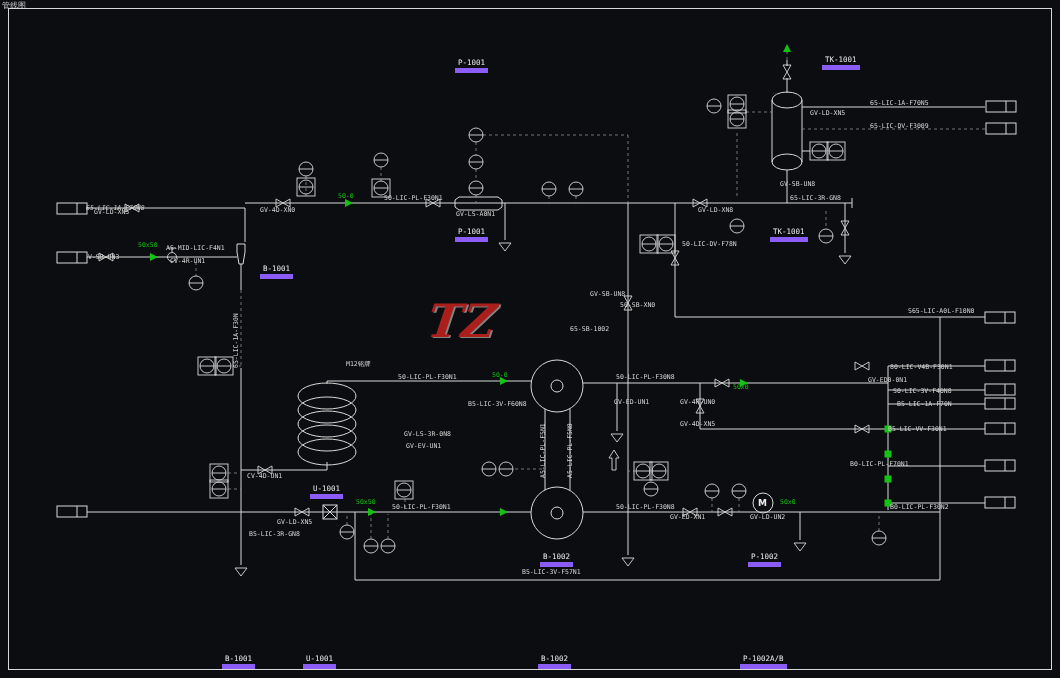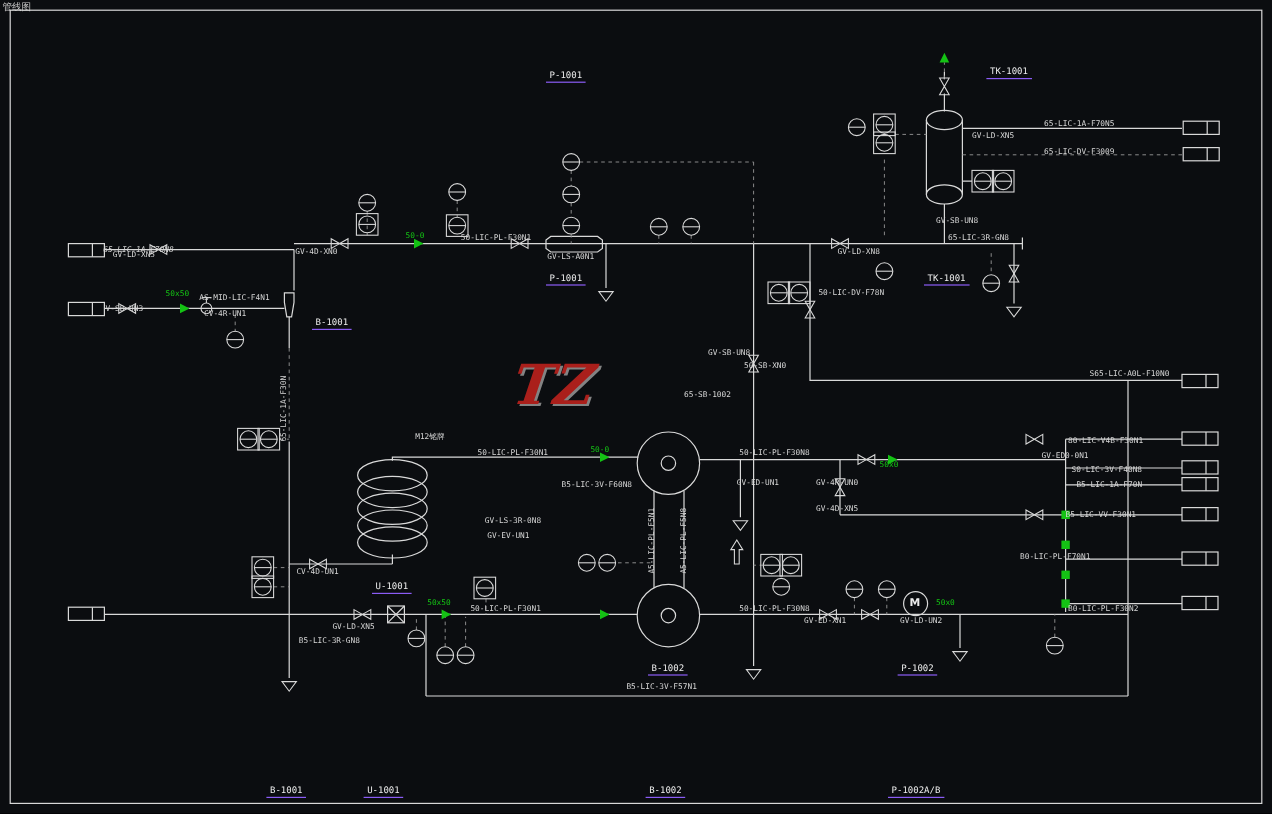--- a/index.html
+++ b/index.html
@@ -7,21 +7,21 @@
           font-family:"DejaVu Sans Mono",monospace;}
   .frame{position:absolute;inset:8px;border:1px solid #d8d8d8;}
   .corner{position:absolute;left:2px;top:0;font:8px "DejaVu Sans",sans-serif;color:#c9c9c9;}
   svg.lines{position:absolute;left:0;top:0;}
   .lbl{position:absolute;font:6.5px "DejaVu Sans Mono",monospace;color:#d6d6d6;
        white-space:nowrap;line-height:1;}
   .lbl.green{color:#14c214;}
   .lbl.rot{transform:rotate(-90deg);transform-origin:0 0;}
   .lbl.m{font:bold 9px "DejaVu Sans",sans-serif;color:#ececec;}
   .title{position:absolute;font:7.5px "DejaVu Sans Mono",monospace;color:#ececec;
-         border-bottom:1px solid #8b5cf6;padding:0 3px 1px;white-space:nowrap;line-height:1;}
+         border-bottom:5px solid #8b5cf6;padding:0 3px 1px;white-space:nowrap;line-height:1;}
   .watermark{position:absolute;left:428px;top:298px;display:flex;align-items:center;gap:8px;opacity:.95;}
   .wm-logo{font:italic 900 46px "DejaVu Serif",serif;color:#b3201c;
            text-shadow:2px 1px 0 #8a8a8a;transform:skewX(-8deg);line-height:1;}
   .wm-text{font:900 35px "DejaVu Sans",sans-serif;color:#c2251f;letter-spacing:3px;line-height:1;}
 </style>
 </head>
 <body>
 
 <div class="canvas">
 
@@ -248,21 +248,21 @@
       <div class="title" style="left: 538px; top: 655px;">B-1002</div>
       <div class="title" style="left: 740px; top: 655px;">P-1002A/B</div>
     </div>
   <div id="labels">
       <div class="lbl" style="left: 86px; top: 205px; font-style: italic;">65-LIC-1A-F70N8</div>
       <div class="lbl" style="left: 94px; top: 209px;">GV-LD-XN5</div>
       <div class="lbl" style="left: 88px; top: 254px;">V-SB-UN3</div>
       <div class="lbl green" style="left: 138px; top: 242px;">50x50</div>
       <div class="lbl" style="left: 166px; top: 245px;">AS-MID-LIC-F4N1</div>
       <div class="lbl" style="left: 170px; top: 258px;">CV-4R-UN1</div>
-      <div class="lbl" style="left: 246px; top: 207px;">GV-4D-XN0</div>
+      <div class="lbl" style="left: 260px; top: 207px;">GV-4D-XN0</div>
       <div class="lbl green" style="left: 338px; top: 193px;">50-0</div>
       <div class="lbl" style="left: 384px; top: 195px;">50-LIC-PL-F30N1</div>
       <div class="lbl" style="left: 456px; top: 211px;">GV-LS-A0N1</div>
       <div class="lbl rot" style="left: 233px; top: 368px;">65-LIC-1A-F30N</div>
       <div class="lbl" style="left: 590px; top: 291px;">GV-SB-UN8</div>
       <div class="lbl" style="left: 620px; top: 302px;">50-SB-XN0</div>
       <div class="lbl" style="left: 570px; top: 326px;">65-SB-1002</div>
       <div class="lbl" style="left: 888px; top: 308px; margin-left: 20px;">S65-LIC-A0L-F10N0</div>
       <div class="lbl" style="left: 682px; top: 193px; margin-top: 48px;">50-LIC-DV-F78N</div>
       <div class="lbl" style="left: 698px; top: 207px;">GV-LD-XN8</div>

